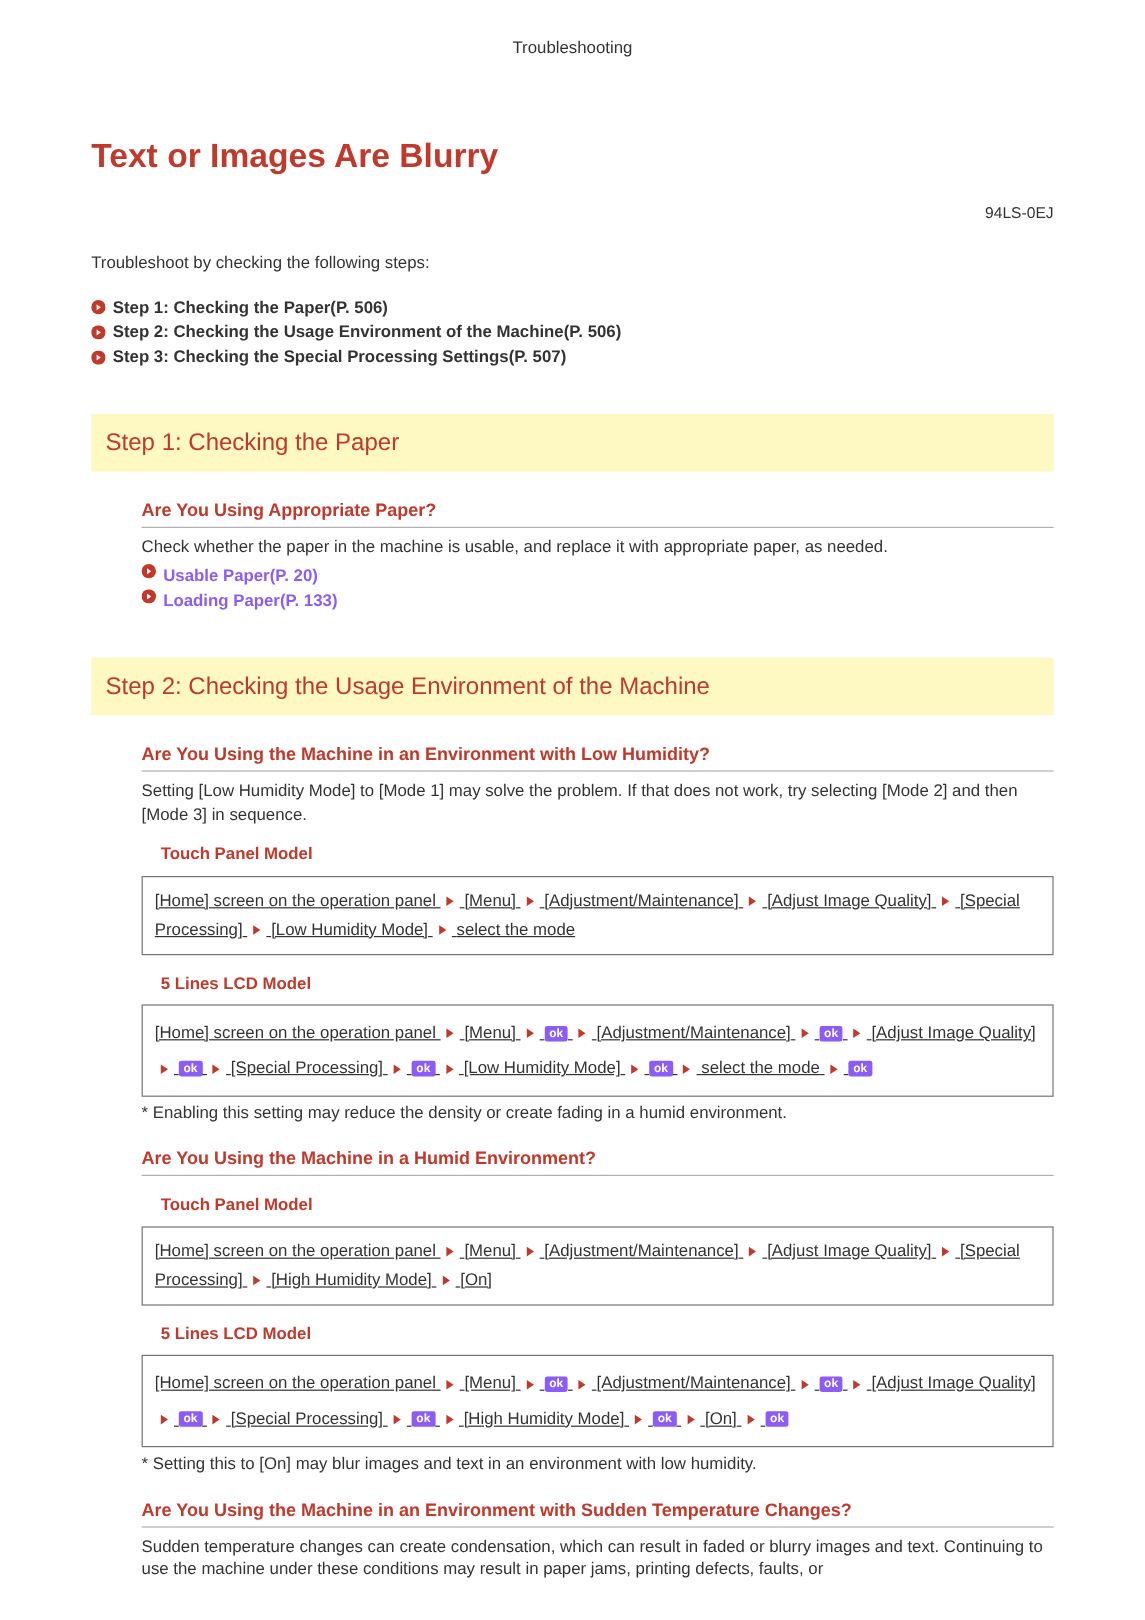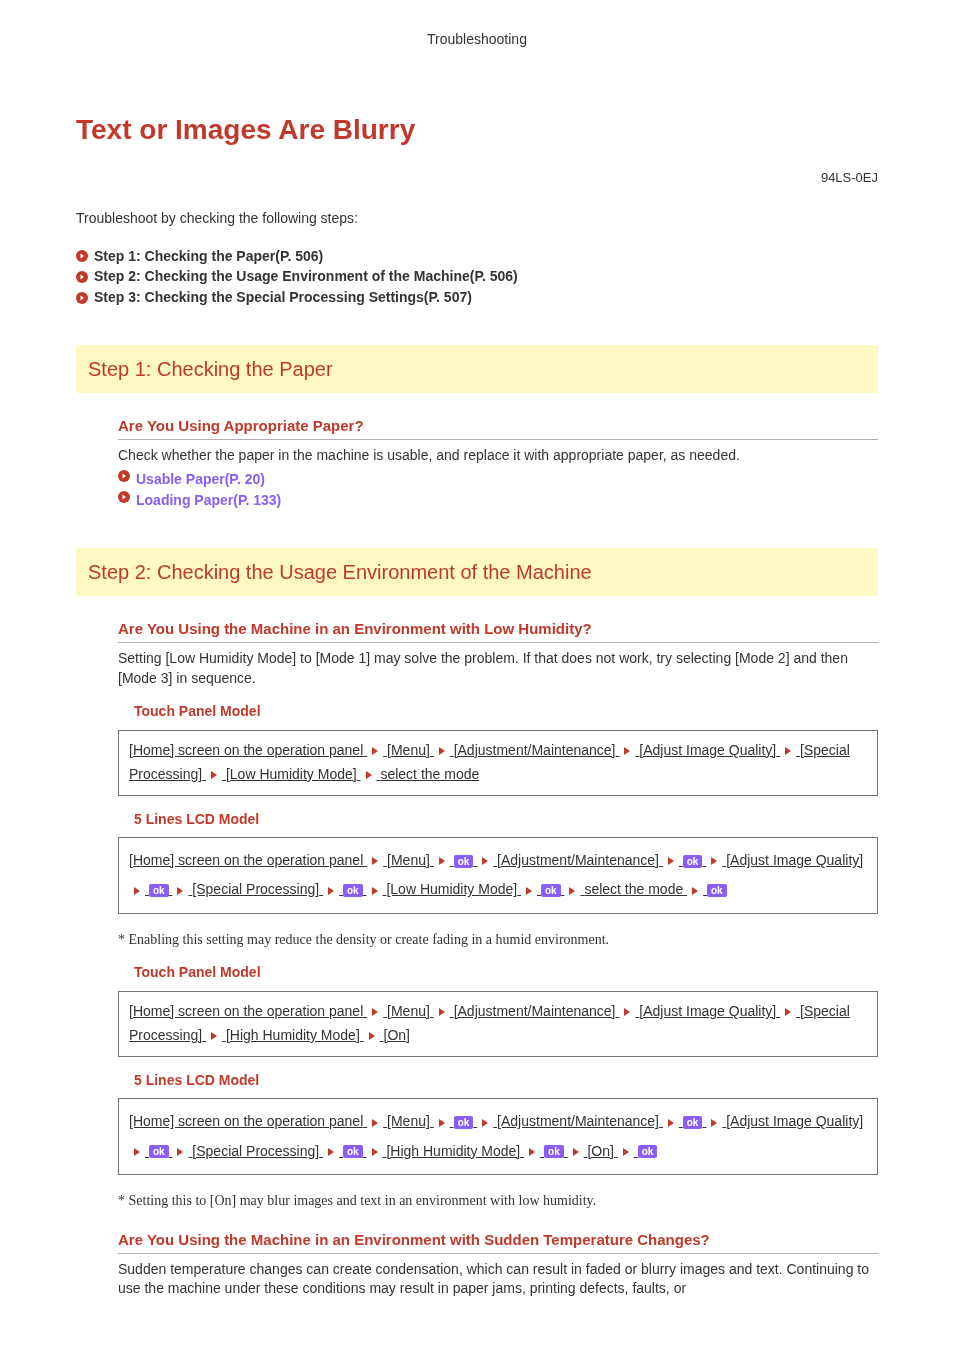--- a/index.html
+++ b/index.html
@@ -111,22 +111,21 @@
     color: #fff;
     font-size: 10px;
     font-weight: bold;
     padding: 1px 4px;
     border-radius: 2px;
     vertical-align: middle;
     line-height: 1.1;
   }
   .note {
     font-size: 14px;
-    margin-top: 16px;
-    font-family: Liberation Serif, serif;
+    margin-top: 4px;
   }
 </style>
 </head>
 <body>
 
 <div class="header-cat">Troubleshooting</div>
 
 <h1 class="page-title">Text or Images Are Blurry</h1>
 <div class="doc-code">94LS-0EJ</div>
 <p class="intro">Troubleshoot by checking the following steps:</p>
@@ -262,20 +261,21 @@
           <path d="M1 1 L7 5 L1 9 Z" fill="#c0392b"></path>
         </svg>
       </span> <span>select the mode</span> <span class="arrow">
         <svg width="8" height="10">
           <path d="M1 1 L7 5 L1 9 Z" fill="#c0392b"></path>
         </svg>
       </span> <span class="ok-badge">ok</span> </div>
 
   <p class="note">* Enabling this setting may reduce the density or create fading in a humid environment.</p>
 
+  <h3 class="sub-red">Are You Using the Machine in a Humid Environment?</h3>
 
   <h4 class="model-label">Touch Panel Model</h4>
   <div class="nav-box single"><span>[Home] screen on the operation panel</span> <span class="arrow">
         <svg width="8" height="10">
           <path d="M1 1 L7 5 L1 9 Z" fill="#c0392b"></path>
         </svg>
       </span> <span>[Menu]</span> <span class="arrow">
         <svg width="8" height="10">
           <path d="M1 1 L7 5 L1 9 Z" fill="#c0392b"></path>
         </svg>

